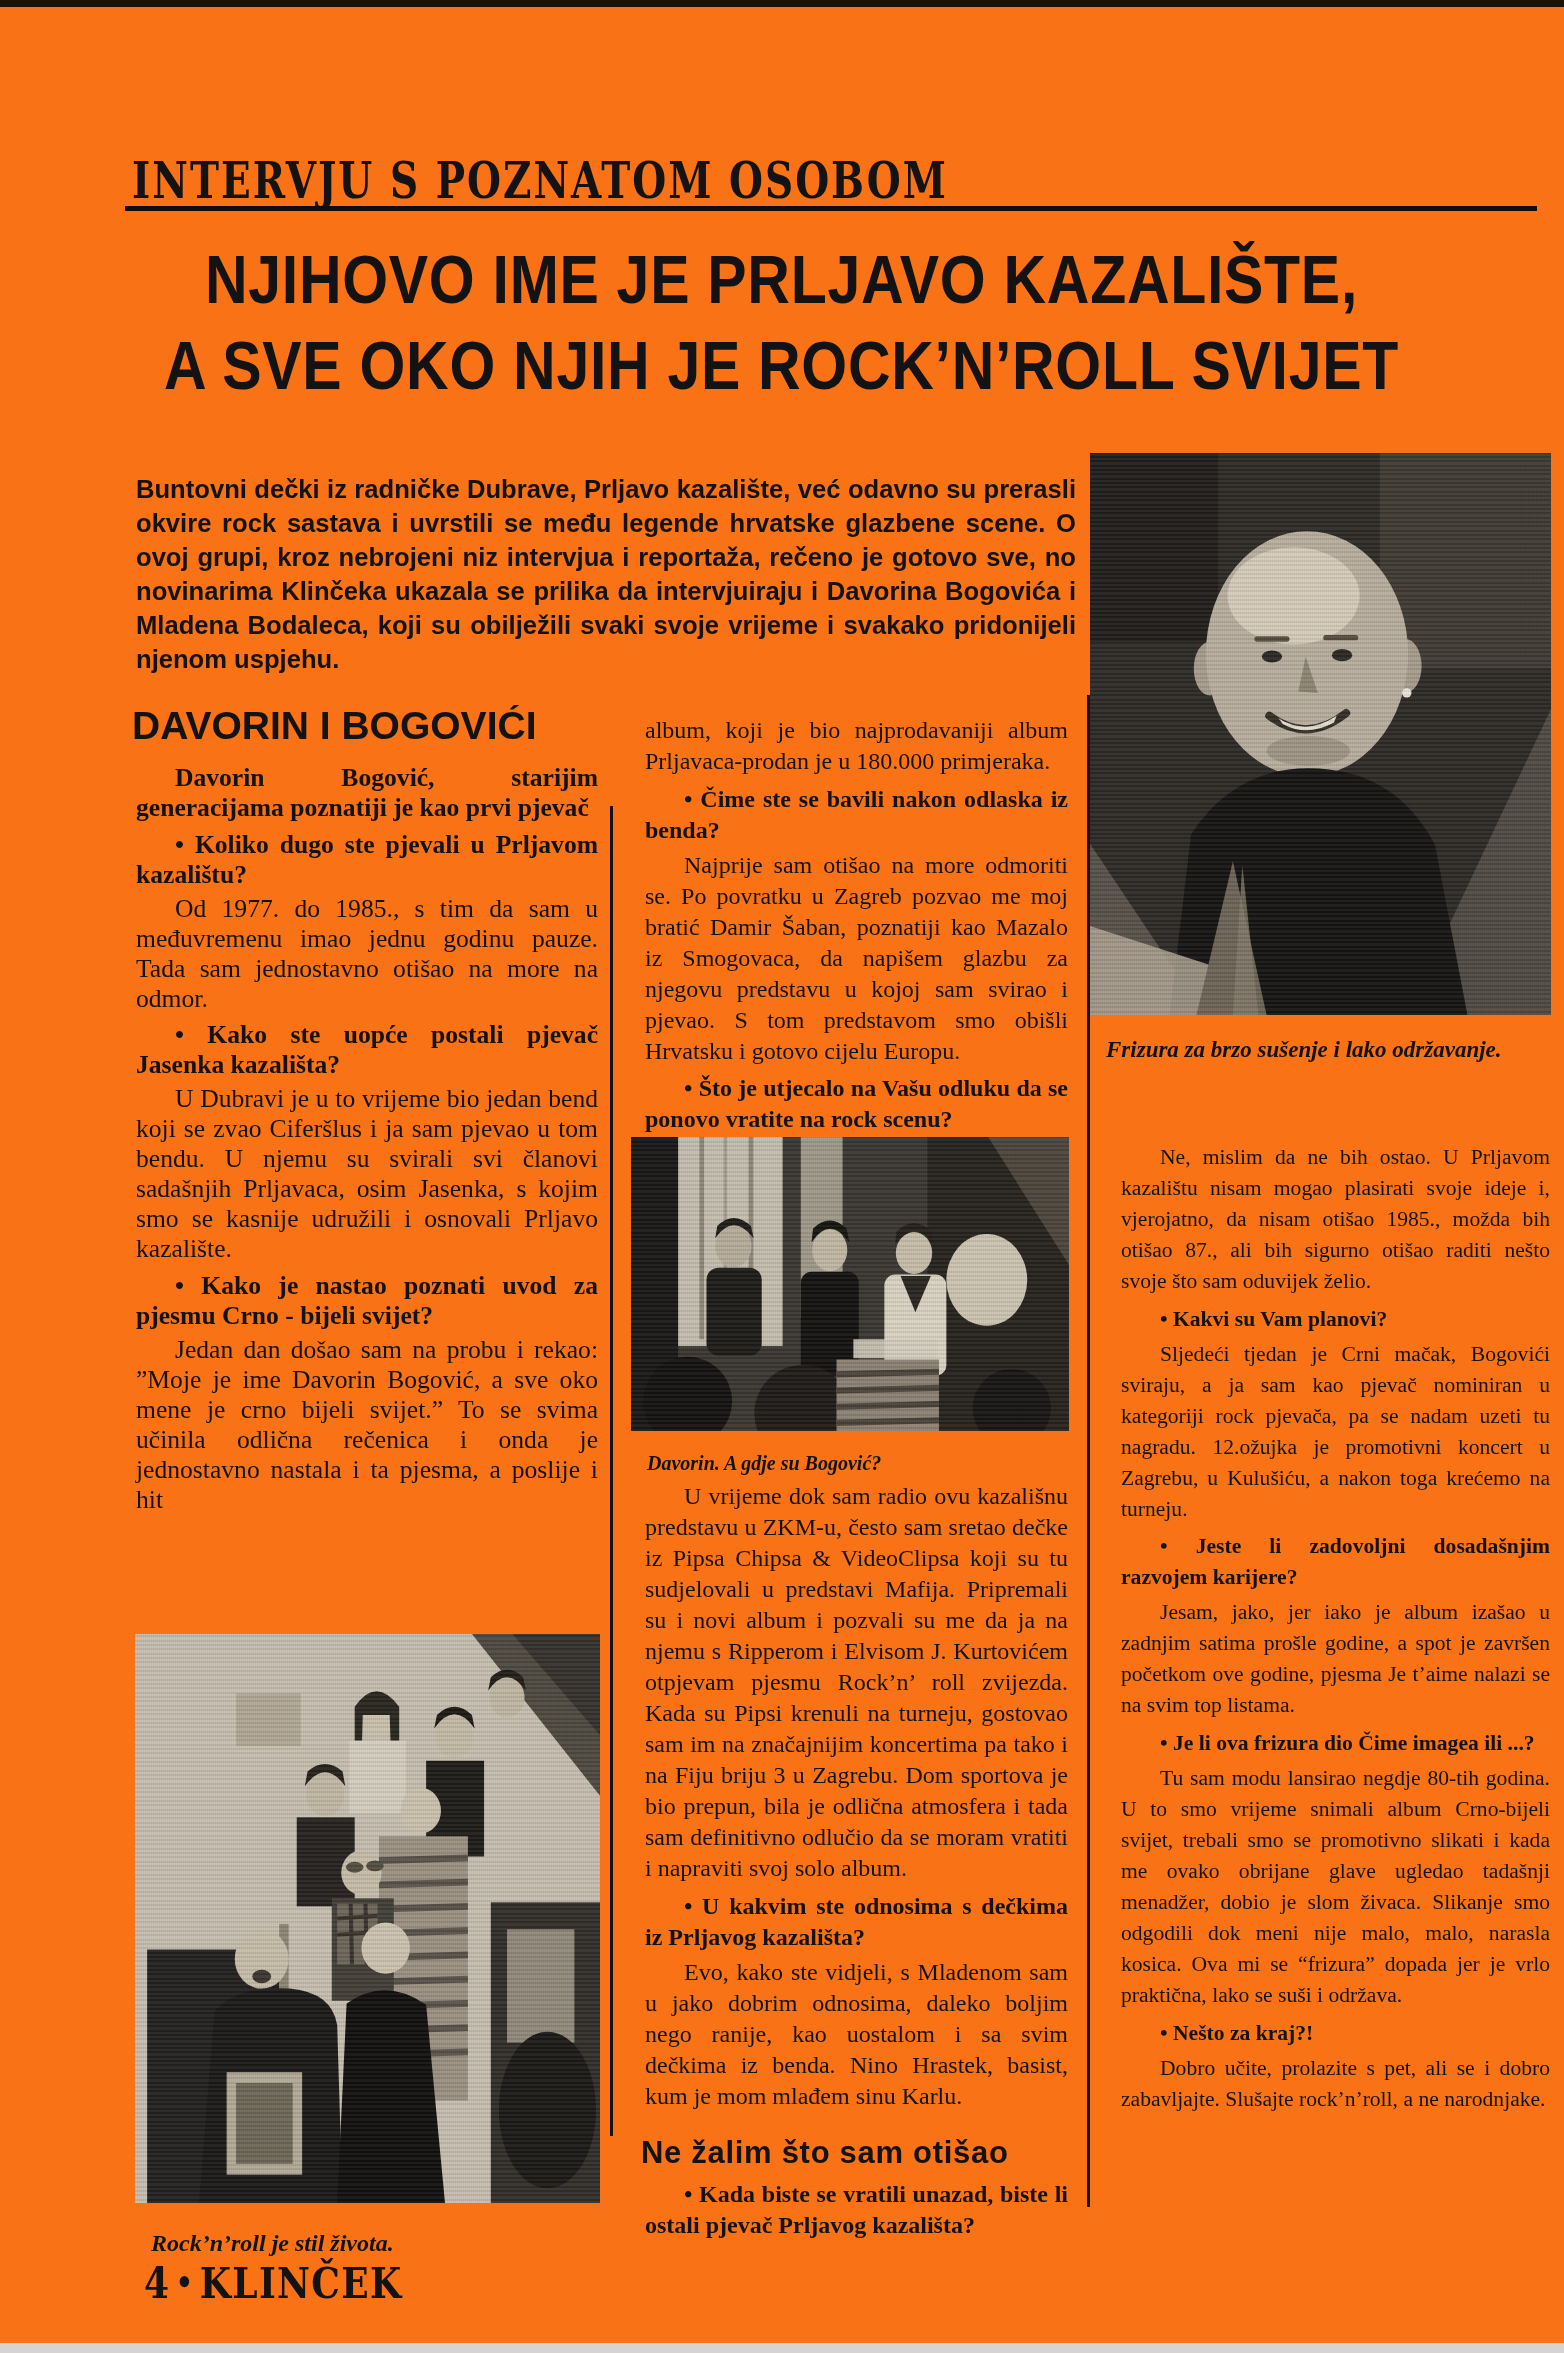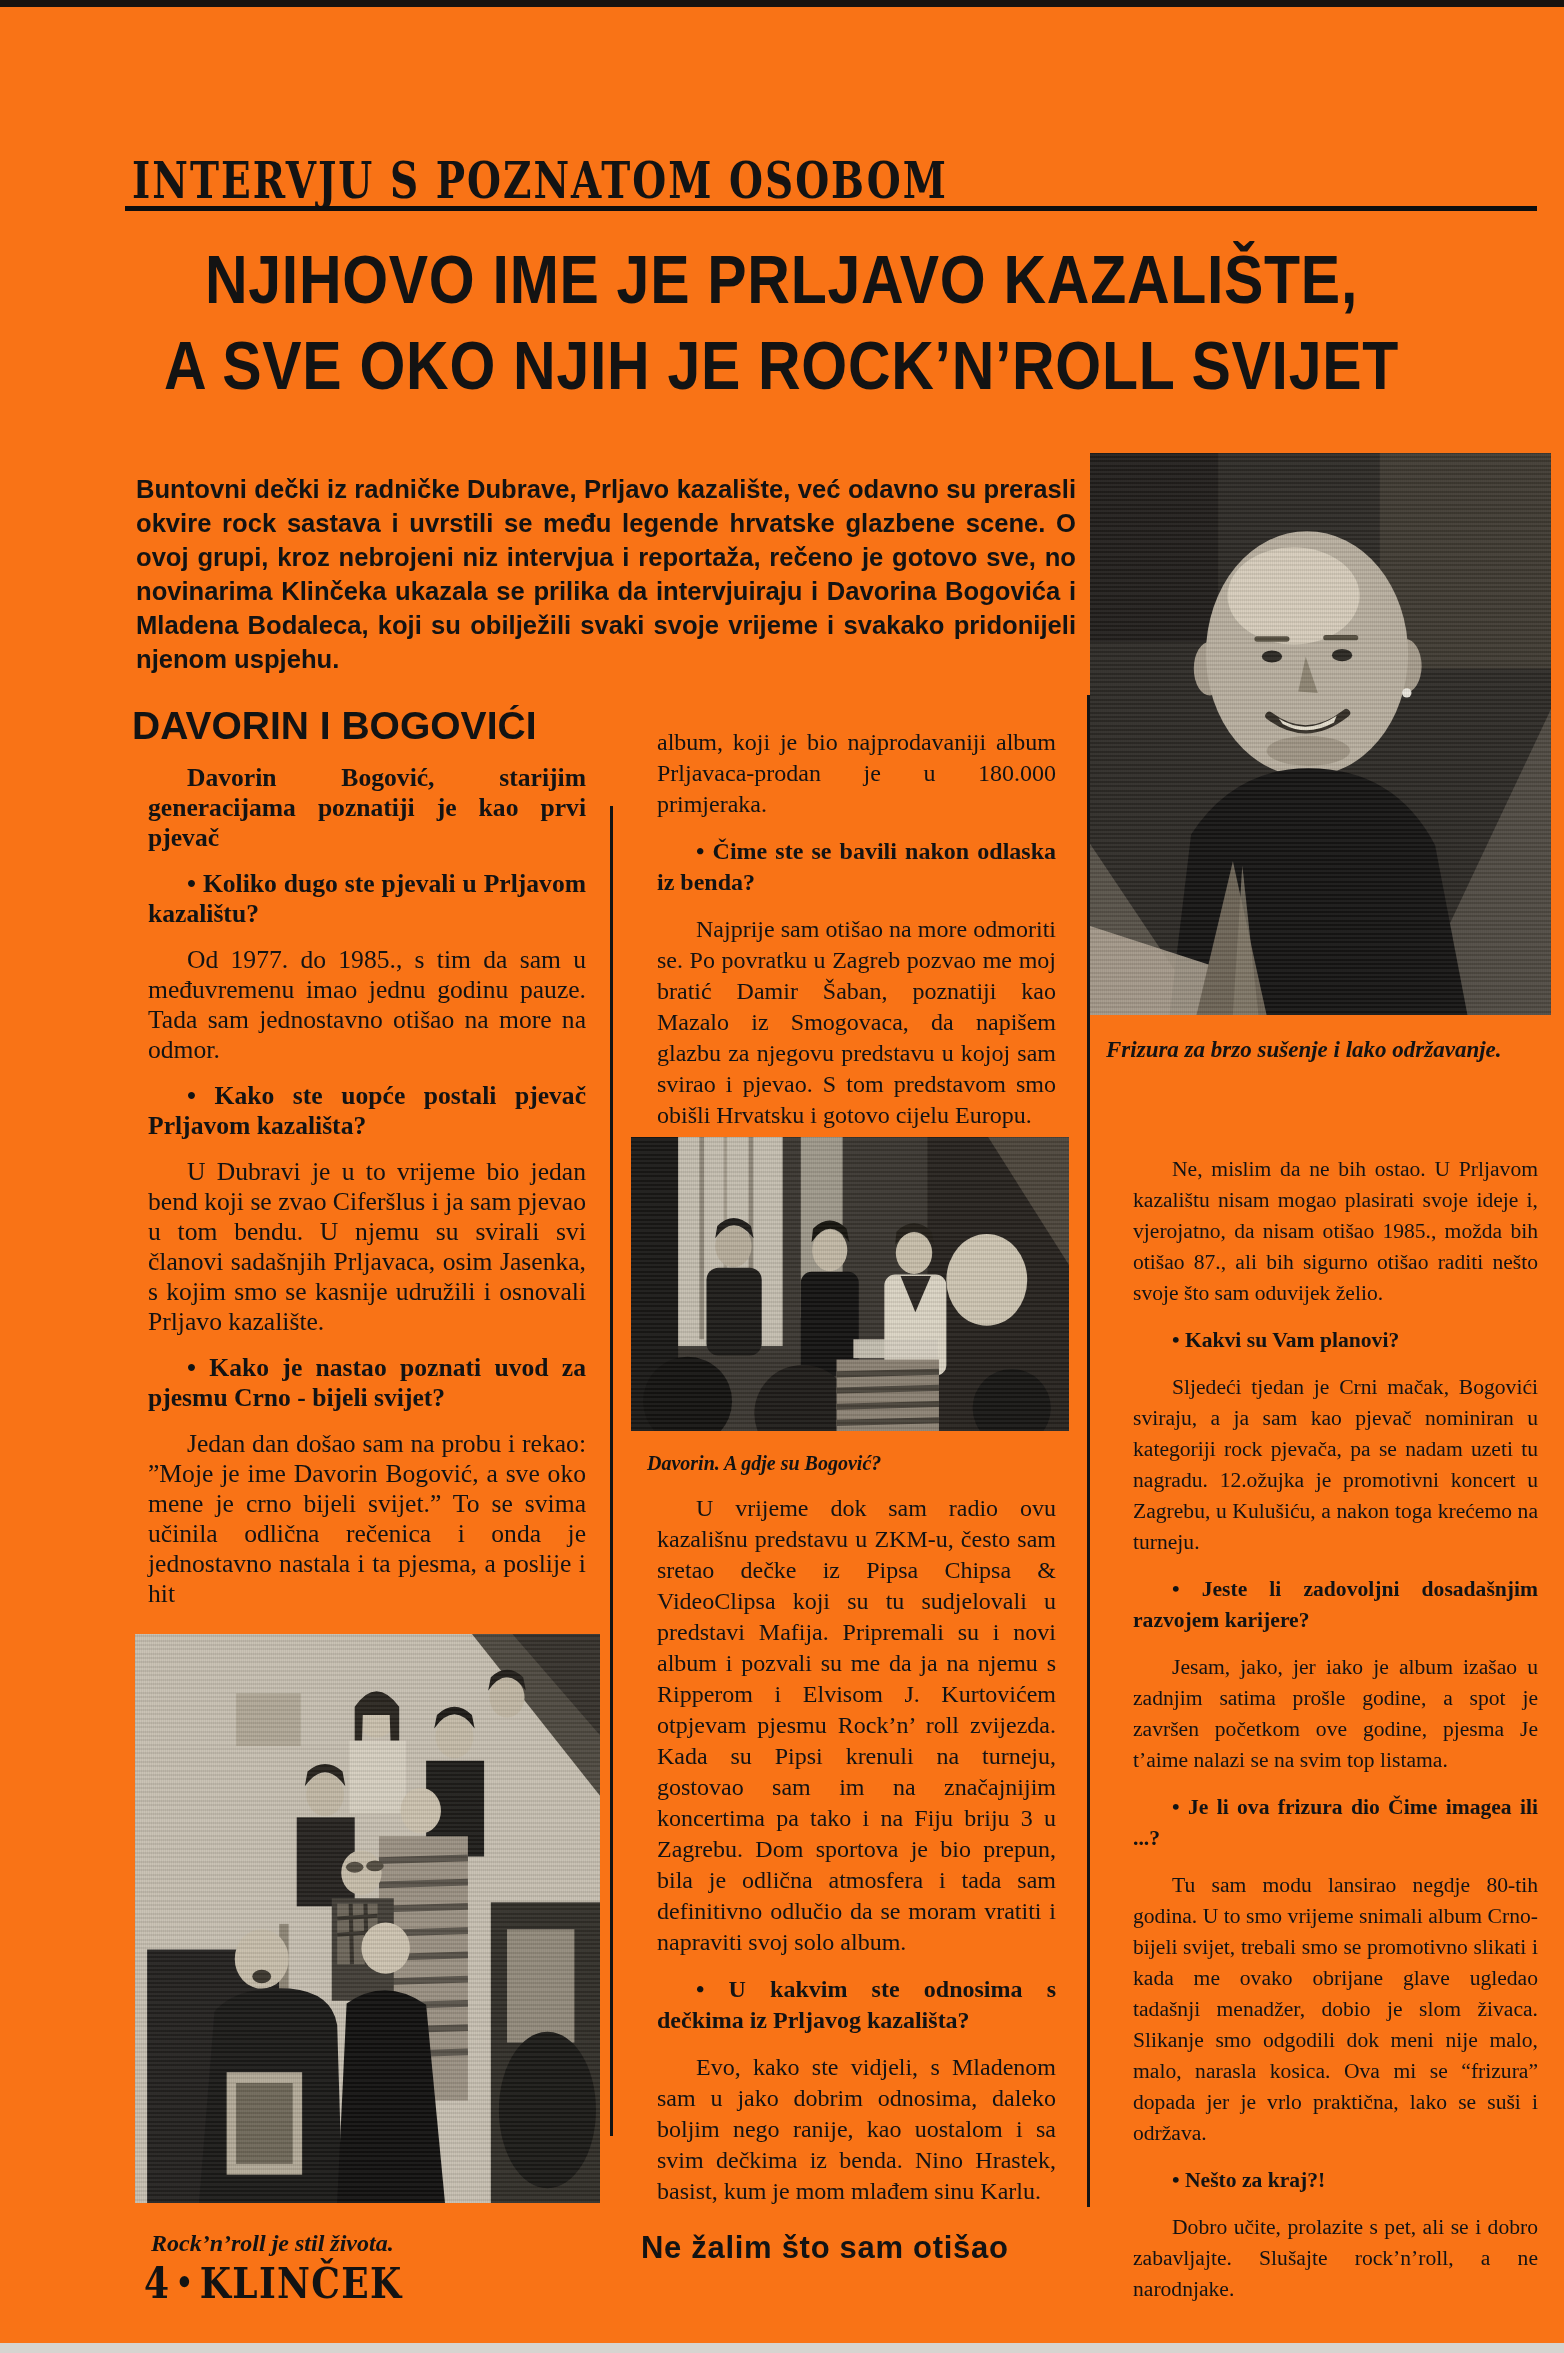--- a/index.html
+++ b/index.html
@@ -14,21 +14,21 @@
 
   .main-title{position:absolute;left:74px;top:237px;width:1415px;margin:0;text-align:center;
               font-family:"Liberation Sans",sans-serif;font-weight:700;font-size:59px;line-height:74px;
               letter-spacing:0.7px;transform:scaleY(1.16);transform-origin:center top;}
 
   .intro{position:absolute;left:132px;top:468px;width:940px;margin:4px;
          font-family:"Liberation Sans",sans-serif;font-weight:700;font-size:25.6px;line-height:34px;
          text-align:justify;}
 
   .col{position:absolute;text-align:justify;overflow:hidden;}
-  .col p{margin:16px;text-indent:39px;}
+  .col p{margin:4px;text-indent:39px;}
   .col p.q{font-weight:700;margin-top:6.7px;}
   .col p.lead{font-weight:700;}
   .col p.cont{text-indent:0;}
   #col1{left:132px;top:705px;width:470px;height:926px;font-size:25.6px;line-height:30px;}
   #col1 h2{font-family:"Liberation Sans",sans-serif;font-weight:700;font-size:39px;line-height:42px;
            margin:0 0 16px 0;text-indent:0;letter-spacing:0;}
   #col2-top{left:641px;top:711px;width:431px;height:423px;font-size:24px;line-height:31px;}
   #col2-bottom{left:641px;top:1477px;width:431px;height:788px;font-size:24px;line-height:31px;}
   #col3{left:1117px;top:1138px;width:437px;height:1192px;font-size:21.6px;line-height:31px;}
   .subhead{font-family:"Liberation Sans",sans-serif;font-weight:700;font-size:31px;line-height:35px;
@@ -99,21 +99,21 @@
       <polygon points="226,612 250,834 212,834" fill="#857c6c" opacity="0.8"></polygon>
     </svg>
   </figure>
   <p class="caption" id="caption-portrait">Frizura za brzo sušenje i lako održavanje.</p>
 
   <section class="col" id="col1">
     <h2>DAVORIN I BOGOVIĆI</h2>
     <p class="lead">Davorin Bogović, starijim generacijama poznatiji je kao prvi pjevač</p>
     <p class="q">• Koliko dugo ste pjevali u Prljavom kazalištu?</p>
     <p class="a">Od 1977. do 1985., s tim da sam u međuvremenu imao jednu godinu pauze. Tada sam jednostavno otišao na more na odmor.</p>
-    <p class="q">• Kako ste uopće postali pjevač Prljavom kazališta?</p>
+    <p class="q">• Kako ste uopće postali pjevač Jasenka kazališta?</p>
     <p class="a">U Dubravi je u to vrijeme bio jedan bend koji se zvao Ciferšlus i ja sam pjevao u tom bendu. U njemu su svirali svi članovi sadašnjih Prljavaca, osim Jasenka, s kojim smo se kasnije udružili i osnovali Prljavo kazalište.</p>
     <p class="q">• Kako je nastao poznati uvod za pjesmu Crno - bijeli svijet?</p>
     <p class="a">Jedan dan došao sam na probu i rekao: ”Moje je ime Davorin Bogović, a sve oko mene je crno bijeli svijet.” To se svima učinila odlična rečenica i onda je jednostavno nastala i ta pjesma, a poslije i hit</p>
   </section>
 
   <section class="col" id="col2-top">
     <p class="cont">album, koji je bio najprodavaniji album Prljavaca-prodan je u 180.000 primjeraka.</p>
     <p class="q">• Čime ste se bavili nakon odlaska iz benda?</p>
     <p class="a">Najprije sam otišao na more odmoriti se. Po povratku u Zagreb pozvao me moj bratić Damir Šaban, poznatiji kao Mazalo iz Smogovaca, da napišem glazbu za njegovu predstavu u kojoj sam svirao i pjevao. S tom predstavom smo obišli Hrvatsku i gotovo cijelu Europu.</p>
     <p class="q">• Što je utjecalo na Vašu odluku da se ponovo vratite na rock scenu?</p>

